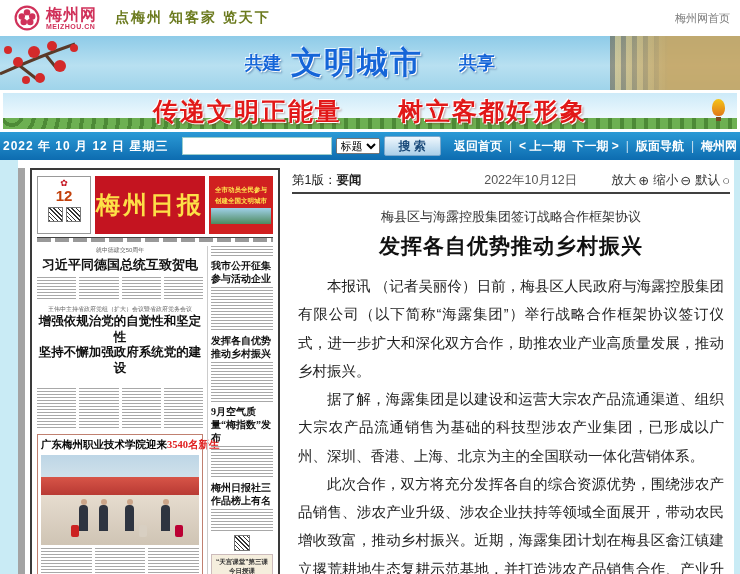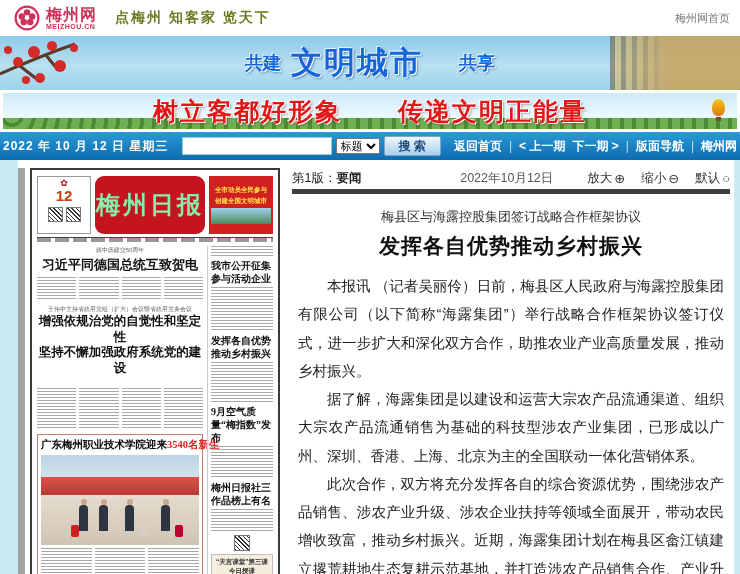--- a/index.html
+++ b/index.html
@@ -55,22 +55,22 @@
   .shadow-strip { width:7px; background:#a3a3a3; margin-right:5px; }
 
   
   .thumb { width:250px; border:2px solid #3a3a3a; background:#fff; padding:6px 5px; overflow:hidden; flex:none; cursor:pointer; }
   .mast { display:flex; gap:4px; height:58px; }
   .datebox { width:54px; border:1px solid #999; padding:2px; display:flex; flex-direction:column; align-items:center; font-size:5px; color:#555; }
   .datebox .dflower { color:#c41420; font-size:9px; line-height:1; }
   .datebox .dnum { font-size:15px; font-weight:bold; color:#c2410c; line-height:1.1; }
   .qrrow { display:flex; gap:3px; margin-top:2px; }
   .qr { width:15px; height:15px; background:repeating-linear-gradient(45deg,#333 0 1px,#fff 1px 3px); border:1px solid #777; }
-  .mhead { flex:1; background:#c41420; color:#86efac; display:flex; align-items:center; justify-content:center;
-      font-family:"Liberation Serif","DejaVu Serif",serif; font-weight:bold; font-size:24px; letter-spacing:3px;border-radius:9px; }
+  .mhead { flex:1; background:#c41420; color:#fde047; display:flex; align-items:center; justify-content:center;
+      font-family:"Liberation Serif","DejaVu Serif",serif; font-weight:bold; font-size:24px; letter-spacing:3px; }
   .promo { width:64px; background:#d02020; color:#ffe34d; font-size:6.5px; font-weight:bold; text-align:center;
       display:flex; flex-direction:column; justify-content:center; gap:2px; padding:2px; }
   .promo .pic { height:16px; background:linear-gradient(180deg,#9fd0e8,#4d8a5e); }
   .infoline { height:5px; margin:3px 0 4px; background:repeating-linear-gradient(90deg,#999 0 14px,transparent 14px 18px); border-top:1px solid #444; padding-top:2px; }
   .tcols { display:flex; gap:3px; }
   .tx { flex:1; background:repeating-linear-gradient(180deg,#a8a8a8 0 1px,transparent 1px 3px); }
   .thumb-main { display:flex; gap:4px; }
   .col-main { flex:1; min-width:0; }
   .col-right { width:66px; border-left:1px solid #ccc; padding-left:3px; }
   .kick { font-size:6px; color:#666; text-align:center; white-space:nowrap; overflow:hidden; }
@@ -85,24 +85,24 @@
   .person { position:absolute; bottom:14px; width:9px; height:26px; background:#2e3440; border-radius:4px 4px 0 0; }
   .person::before { content:""; position:absolute; top:-6px; left:2px; width:6px; height:6px; border-radius:50%; background:#caa58a; }
   .case { position:absolute; bottom:8px; width:8px; height:12px; border-radius:2px; }
   .bh { font-size:10.5px; font-weight:bold; font-family:"Liberation Serif",serif; text-align:center; margin:3px 0 2px; white-space:nowrap; }
   .rh { font-size:10px; font-weight:bold; font-family:"Liberation Serif",serif; color:#111; line-height:1.3; margin:3px 0 2px; }
   .rbox { border:1px solid #cbb; background:#f5eedd; font-size:6.5px; font-weight:bold; text-align:center; padding:3px 1px; margin-top:3px; color:#333; }
   .rqr { width:16px; height:16px; margin:2px auto; background:repeating-linear-gradient(45deg,#333 0 1px,#fff 1px 3px); border:1px solid #777; }
 
   
   .article { flex:1; padding:0 4px 0 12px; display:flex; flex-direction:column; }
-  .art-head { height:26px; display:flex; align-items:center; border-bottom:5px solid #404040; font-size:12.5px; color:#222; }
+  .art-head { height:26px; display:flex; align-items:center; border-bottom:2px solid #404040; font-size:12.5px; color:#222; }
   .art-head .sec { font-weight:bold; }
   .art-date { margin-left:auto; color:#555; margin-right:34px; }
-  .zoom-ctrl { display:flex; align-items:center; gap:16px; color:#333; }
+  .zoom-ctrl { display:flex; align-items:center; gap:4px; color:#333; }
   .zoom-ctrl span.zi { font-size:13px; }
   .zoom-ctrl a { color:#333; text-decoration:none; display:flex; align-items:center; gap:2px; }
   .kicker { text-align:center; font-size:13px; color:#333; margin-top:14px; }
   .title { text-align:center; font-size:21px; font-weight:bold; color:#111; margin:6px 0 12px; letter-spacing:1px; }
   .body-text { padding:0 6px; }
   .body-text p { font-size:14.5px; line-height:1.95; color:#222; text-indent:2em; text-align:justify; }
 </style>
 </head>
 <body>
 
@@ -144,22 +144,22 @@
   <div class="slogan">
     <span class="s-sm">共建</span>
     <span class="s-lg">文明城市</span>
     <span class="s-sm" style="margin-left:26px">共享</span>
   </div>
 </div>
 
 <div class="banner2">
   <div class="trees"></div>
   <div class="slogan2">
+    <span>传递文明正能量</span>
     <span>树立客都好形象</span>
-    <span>传递文明正能量</span>
   </div>
   <div class="balloon"></div>
 </div>
 
 <div class="toolbar">
   <span class="tb-date">2022 年 10 月 12 日  星期三</span>
   <div class="tb-search">
     <input type="text" style="">
     <select>
       <option>标题</option>

